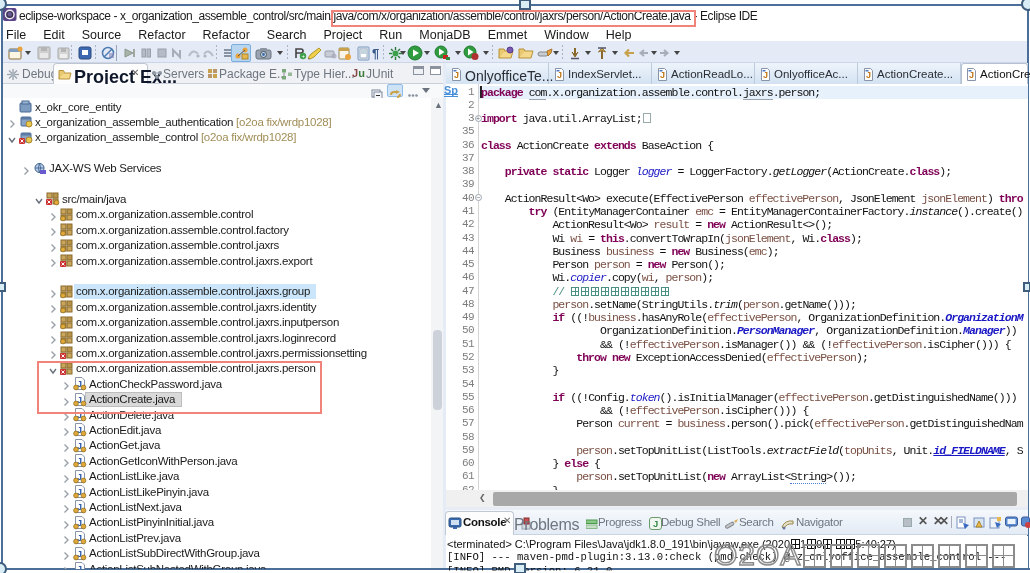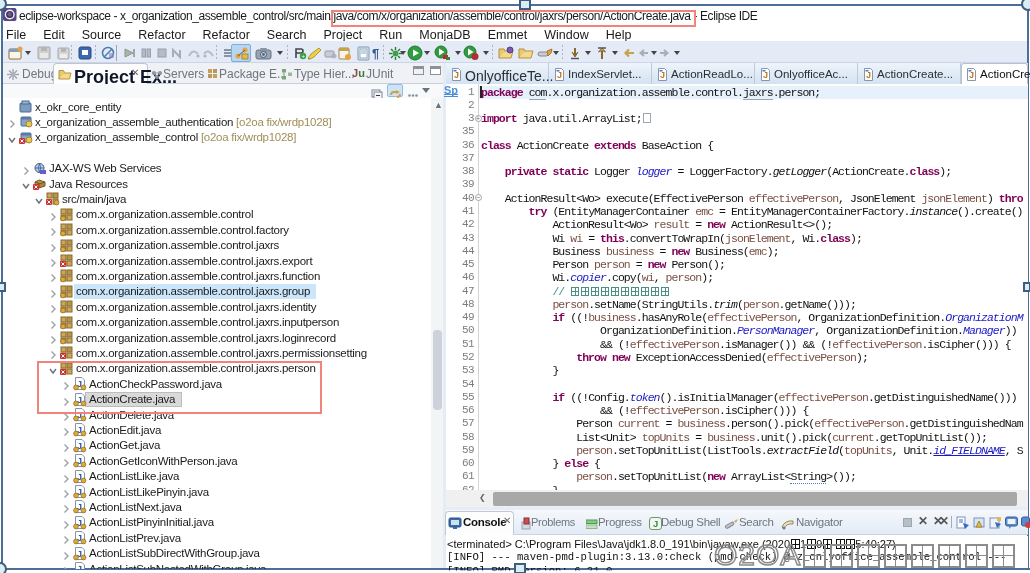--- a/index.html
+++ b/index.html
@@ -29,21 +29,21 @@
 .trow{position:absolute;left:0;width:100%;height:15.4px;font-size:11.5px;letter-spacing:-0.27px;color:#1b1b1b;white-space:nowrap}
 .trow .t{position:absolute;top:1.2px}
 .dec{color:#a08e58}
 
 .code{font-family:"Liberation Mono",monospace;font-size:11.5px;letter-spacing:-0.95px;white-space:pre;color:#111}
 .cl{position:absolute;left:481px;height:13.45px;line-height:13.45px}
 .ln{position:absolute;width:28px;text-align:right;height:13.45px;line-height:13.45px;color:#7d7d7d;font-size:11px;letter-spacing:-0.6px}
 .k{color:#7f0055;font-weight:bold}
 .v{color:#795044}
 .fi{color:#1a18c4;font-style:italic}
-.fb{color:#1a18c4;font-style:italic;font-weight:normal}
+.fb{color:#1a18c4;font-style:italic;font-weight:bold}
 .sm{font-style:italic}
 .cm{color:#4c9084}
 .ul{border-bottom:1px solid #9aa4b0}
 .ulb{border-bottom:1px dotted #4a7ad4}
 
 .zh{display:inline-block;position:relative;border:1px solid currentColor;vertical-align:-1px}
 .zh:before{content:"";position:absolute;left:0;right:0;top:45%;border-top:1px solid currentColor}
 .zh:after{content:"";position:absolute;top:0;bottom:0;left:46%;border-left:1px solid currentColor}
 .zs{width:8px;height:9px;margin:0 1px}
 .zc{width:9px;height:10px;margin:0 0.5px}
@@ -336,33 +336,20 @@
       <div class="a" style="left:19px;top:3.5px"><svg width="8" height="8">
           <path d="M2.5 0.5 L6 4 L2.5 7.5" stroke="#9aa0a8" stroke-width="1.4" fill="none"></path>
         </svg></div>
       <div class="a" style="left:30px;top:0.5px"><svg width="14" height="14">
           <circle cx="6.5" cy="6" r="4.5" fill="#b8d0e8" stroke="#3a5a8a"></circle>
           <path d="M2.5 6 L10.5 6 M6.5 1.5 Q4 6 6.5 10.5 M6.5 1.5 Q9 6 6.5 10.5" stroke="#3a5a8a" fill="none" stroke-width="0.8"></path>
           <rect x="7" y="8" width="6" height="4" fill="#6a5acf"></rect>
         </svg></div>
       <div class="t" style="left:46px">JAX-WS Web Services</div>
     </div>
-    <div class="trow" style="top:78.5px">
-      <div class="a" style="left:19px;top:3.5px"><svg width="8" height="8">
-          <path d="M1 2 L4 6 L7 2" stroke="#6a727e" stroke-width="1.4" fill="none"></path>
-        </svg></div>
-      <div class="a" style="left:30px;top:0.5px"><svg width="14" height="14">
-          <path d="M2 5 L6 3 L12 5 L8 7 Z" fill="#b8934a" stroke="#7a5a1a"></path>
-          <path d="M2 5 L2 9 L6 11 L6 7 Z" fill="#caa55c" stroke="#7a5a1a"></path>
-          <path d="M6 11 L12 9 L12 5 L6 7 Z" fill="#a8834a" stroke="#7a5a1a"></path>
-          <rect x="0" y="7" width="6" height="6" fill="#cc3333" rx="1"></rect>
-          <path d="M1.5 8.5 L4.5 11.5 M4.5 8.5 L1.5 11.5" stroke="#fff" stroke-width="1"></path>
-        </svg></div>
-      <div class="t" style="left:46px">Java Resources</div>
-    </div>
     <div class="trow" style="top:93.9px">
       <div class="a" style="left:32px;top:3.5px"><svg width="8" height="8">
           <path d="M1 2 L4 6 L7 2" stroke="#6a727e" stroke-width="1.4" fill="none"></path>
         </svg></div>
       <div class="a" style="left:43px;top:0.5px"><svg width="14" height="14">
           <rect x="1" y="1" width="5" height="5" fill="#caa55c" stroke="#8a6a2a"></rect>
           <rect x="7" y="1" width="5" height="5" fill="#b8934a" stroke="#8a6a2a"></rect>
           <rect x="7" y="7" width="5" height="5" fill="#caa55c" stroke="#8a6a2a"></rect>
           <rect x="0" y="7" width="6" height="6" fill="#cc3333" rx="1"></rect>
           <path d="M1.5 8.5 L4.5 11.5 M4.5 8.5 L1.5 11.5" stroke="#fff" stroke-width="1"></path>
@@ -415,33 +402,20 @@
           <path d="M2.5 0.5 L6 4 L2.5 7.5" stroke="#9aa0a8" stroke-width="1.4" fill="none"></path>
         </svg></div>
       <div class="a" style="left:57px;top:0.5px"><svg width="14" height="14">
           <rect x="1" y="1" width="5" height="5" fill="#caa55c" stroke="#8a6a2a"></rect>
           <rect x="7" y="1" width="5" height="5" fill="#b8934a" stroke="#8a6a2a"></rect>
           <rect x="7" y="7" width="5" height="5" fill="#caa55c" stroke="#8a6a2a"></rect>
           <rect x="1" y="7" width="5" height="5" fill="#b8934a" stroke="#8a6a2a"></rect>
           <circle cx="3" cy="10.5" r="2.4" fill="#e0a83a" stroke="#8a6a1a" stroke-width="0.7"></circle>
         </svg></div>
       <div class="t" style="left:73px">com.x.organization.assemble.control.jaxrs</div>
-    </div>
-    <div class="trow" style="top:170.9px">
-      <div class="a" style="left:46px;top:3.5px"><svg width="8" height="8">
-          <path d="M2.5 0.5 L6 4 L2.5 7.5" stroke="#9aa0a8" stroke-width="1.4" fill="none"></path>
-        </svg></div>
-      <div class="a" style="left:57px;top:0.5px"><svg width="14" height="14">
-          <rect x="1" y="1" width="5" height="5" fill="#caa55c" stroke="#8a6a2a"></rect>
-          <rect x="7" y="1" width="5" height="5" fill="#b8934a" stroke="#8a6a2a"></rect>
-          <rect x="7" y="7" width="5" height="5" fill="#caa55c" stroke="#8a6a2a"></rect>
-          <rect x="1" y="7" width="5" height="5" fill="#b8934a" stroke="#8a6a2a"></rect>
-          <circle cx="3" cy="10.5" r="2.4" fill="#e0a83a" stroke="#8a6a1a" stroke-width="0.7"></circle>
-        </svg></div>
-      <div class="t" style="left:73px">com.x.organization.assemble.control.jaxrs.function</div>
     </div>
     <div class="trow" style="top:186.3px">
       <div style="position:absolute;left:71px;top:0;width:242px;height:15px;background:#cbe6fa"></div>
       <div class="a" style="left:46px;top:3.5px"><svg width="8" height="8">
           <path d="M2.5 0.5 L6 4 L2.5 7.5" stroke="#9aa0a8" stroke-width="1.4" fill="none"></path>
         </svg></div>
       <div class="a" style="left:57px;top:0.5px"><svg width="14" height="14">
           <rect x="1" y="1" width="5" height="5" fill="#caa55c" stroke="#8a6a2a"></rect>
           <rect x="7" y="1" width="5" height="5" fill="#b8934a" stroke="#8a6a2a"></rect>
           <rect x="7" y="7" width="5" height="5" fill="#caa55c" stroke="#8a6a2a"></rect>
@@ -773,21 +747,20 @@
     <div class="cl code" style="left:35px;top:280.27px">            }</div>
     <div class="ln code" style="left:0;top:293.54px">54</div>
     <div class="cl code" style="left:35px;top:293.54px"></div>
     <div class="ln code" style="left:0;top:306.81px">55</div>
     <div class="cl code" style="left:35px;top:306.81px">            <span class="k">if</span> ((!Config.<span class="fi">token</span>().isInitialManager(<span class="v">effectivePerson</span>.getDistinguishedName()))</div>
     <div class="ln code" style="left:0;top:320.08px">56</div>
     <div class="cl code" style="left:35px;top:320.08px">                    &amp;&amp; (!<span class="v">effectivePerson</span>.isCipher())) {</div>
     <div class="ln code" style="left:0;top:333.35px">57</div>
     <div class="cl code" style="left:35px;top:333.35px">                Person <span class="v">current</span> = <span class="v">business</span>.person().pick(<span class="v">effectivePerson</span>.getDistinguishedNam</div>
     <div class="ln code" style="left:0;top:346.62px">58</div>
-    <div class="cl code" style="left:35px;top:346.62px">                List&lt;Unit&gt; <span class="v">topUnits</span> = <span class="v">business</span>.unit().pick(<span class="v">current</span>.getTopUnitList());</div>
     <div class="ln code" style="left:0;top:359.89px">59</div>
     <div class="cl code" style="left:35px;top:359.89px">                <span class="v">person</span>.setTopUnitList(ListTools.<span class="sm">extractField</span>(<span class="v">topUnits</span>, Unit.<span class="fb" style="text-decoration:underline">id_FIELDNAME</span>, S</div>
     <div class="ln code" style="left:0;top:373.16px">60</div>
     <div class="cl code" style="left:35px;top:373.16px">            } <span class="k">else</span> {</div>
     <div class="ln code" style="left:0;top:386.43px">61</div>
     <div class="cl code" style="left:35px;top:386.43px">                <span class="v">person</span>.setTopUnitList(<span class="k">new</span> ArrayList&lt;<span class="ulb">String</span>&gt;());</div>
     <div class="ln code" style="left:0;top:399.70px">62</div>
     <div class="cl code" style="left:35px;top:399.70px">            }</div>
   </div>
 <div class="a" style="left:446px;top:490px;width:582px;height:17px;background:#f0f0f0"></div>
@@ -800,21 +773,21 @@
       <rect x="1" y="1" width="12" height="9" rx="1.5" fill="#3a6ab0" stroke="#28527e"></rect>
       <rect x="3" y="3" width="8" height="5" fill="#cfe0f0"></rect>
       <rect x="5" y="10" width="4" height="2" fill="#3a6ab0"></rect>
     </svg></div>
 <div class="a" style="left:463px;top:515.5px;font-size:11.5px;letter-spacing:-0.3px;font-weight:bold;color:#111">Console</div>
 <div class="a" style="left:503px;top:515px;font-size:10px;color:#666">✕</div>
 <div class="a" style="left:519.5px;top:516px"><svg width="14" height="13">
       <rect x="2" y="5" width="8" height="7" fill="#d4dae2" stroke="#98a2ae"></rect>
       <rect x="4" y="1" width="5" height="6" fill="#c85050" stroke="#8a3030"></rect>
     </svg></div>
-<div class="a tabtxt" style="left:531px;top:516px;font-size:11px;letter-spacing:-0.3px">Problems</div>
+<div class="a tabtxt" style="left:514px;top:516px;font-size:16px;letter-spacing:-0.3px">Problems</div>
 <div class="a" style="left:586.0px;top:516px"><svg width="13" height="11">
       <rect x="0" y="1" width="11" height="3.5" fill="#8ac88a" stroke="#4a9a4a"></rect>
       <rect x="0" y="6" width="11" height="3.5" fill="#c8e0c8" stroke="#8ab88a"></rect>
     </svg></div>
 <div class="a tabtxt" style="left:598px;top:516px;font-size:11.5px;letter-spacing:-0.3px">Progress</div>
 <div class="a" style="left:649.0px;top:516px"><svg width="13" height="13">
       <rect x="0.5" y="0.5" width="12" height="12" rx="2.5" fill="#f0f6f0" stroke="#6a9a6a"></rect>
       <text x="4" y="10" font-size="9.5" font-weight="bold" fill="#3a8a4a" font-family="Liberation Sans">J</text>
     </svg></div>
 <div class="a tabtxt" style="left:661px;top:516px;font-size:11.5px;letter-spacing:-0.3px">Debug Shell</div>

